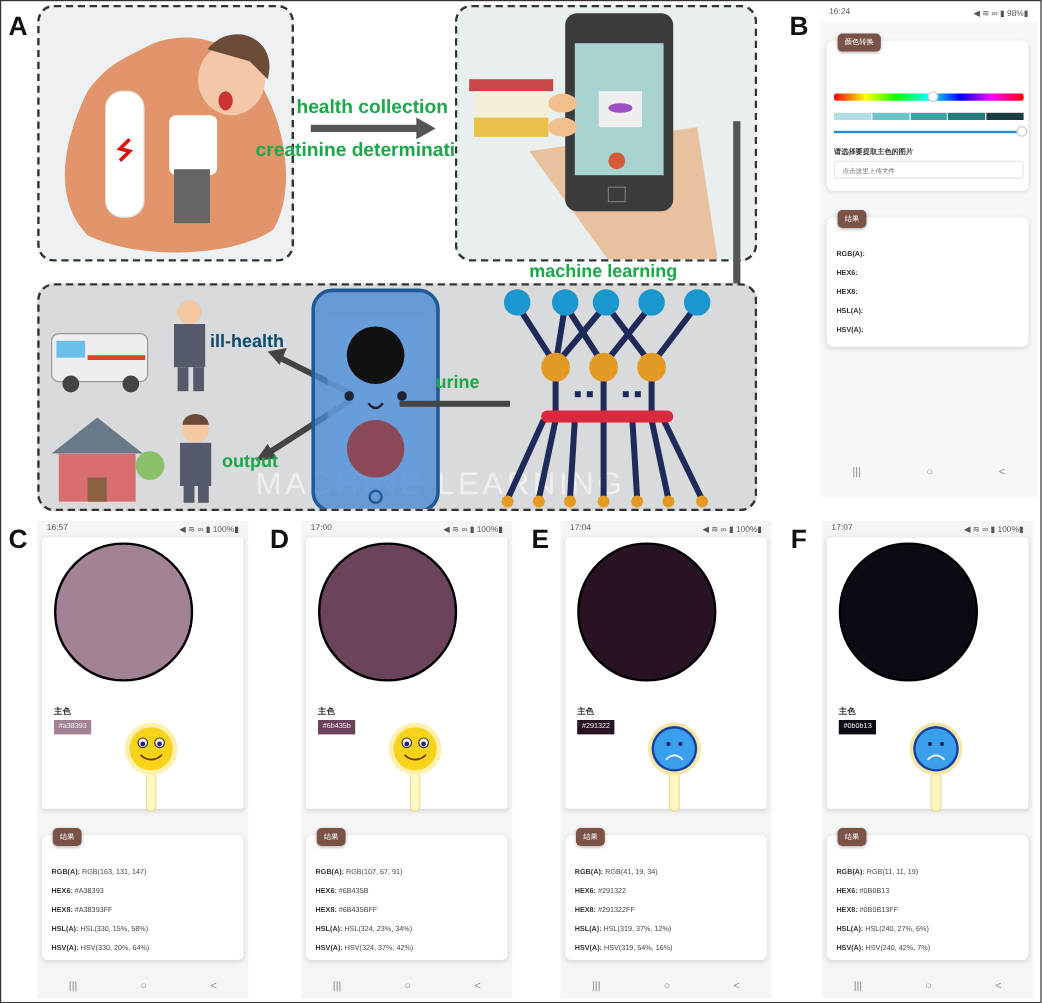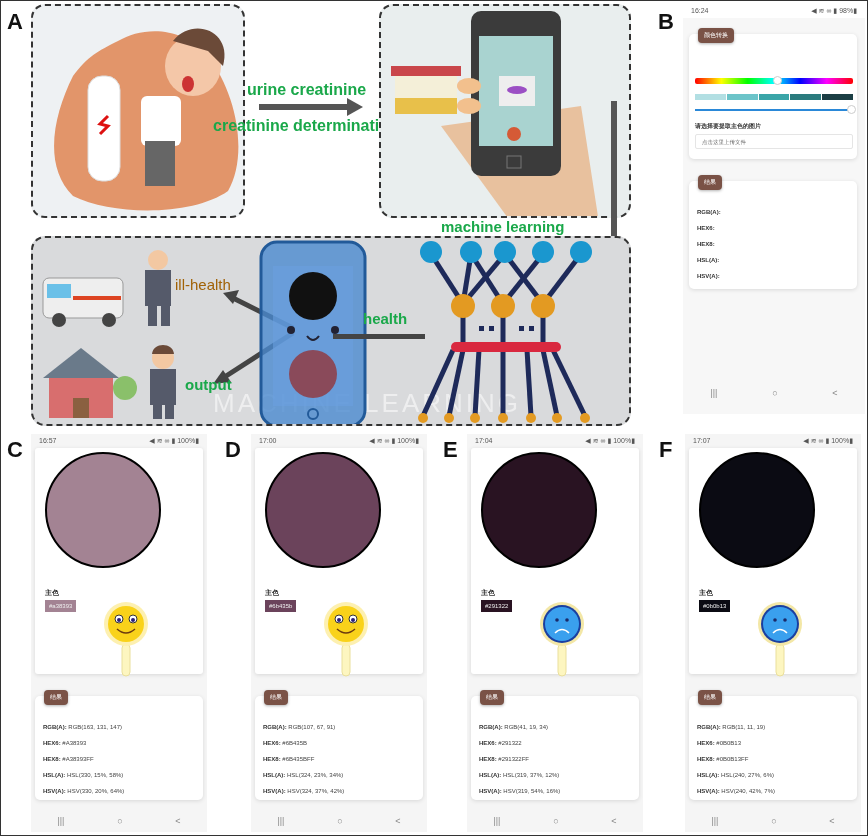--- a/index.html
+++ b/index.html
@@ -1,20 +1,20 @@
 <!DOCTYPE html>
 <html><head>
 <meta charset="utf-8">
 <style>
   * { box-sizing: border-box; margin: 0; padding: 0; }
   body { width: 868px; height: 836px; background: #fff; font-family: "Liberation Sans", sans-serif; position: relative; overflow: hidden; border: 1px solid #333; }
   .panel-letter { position: absolute; font-size: 22px; font-weight: bold; color: #111; font-family: "Liberation Sans", sans-serif; }
   .dash { position: absolute; border: 2px dashed #333; border-radius: 14px; overflow: hidden; }
   .green { color: #1aa84a; font-weight: bold; font-family: "Liberation Sans", sans-serif; position: absolute; white-space: nowrap; }
-  .red { color: #a16207; font-weight: normal; position: absolute; white-space: nowrap; }
+  .red { color: #0c4a6e; font-weight: bold; position: absolute; white-space: nowrap; }
   .arrow-line { position: absolute; background: #555; }
   
   .phone { position: absolute; background: #f7f7f7; }
   .statusbar { position: absolute; left: 0; right: 0; top: 0; height: 14px; font-size: 7px; color: #555; display: flex; justify-content: space-between; padding: 3px 8px 0 8px; }
   .card { position: absolute; background: #fff; border-radius: 5px; box-shadow: 0 1px 4px rgba(0,0,0,0.12); }
   .chip { position: absolute; background: #7a5246; color: #fff; font-size: 6px; padding: 3px 6px; border-radius: 4px; box-shadow: 0 1px 3px rgba(0,0,0,0.3); }
   .res-row { position: absolute; left: 8px; font-size: 6px; color: #444; white-space: nowrap; }
   .res-row b { color: #333; }
   .navbar { position: absolute; left: 0; right: 0; height: 14px; display: flex; justify-content: space-around; align-items: center; color: #888; font-size: 9px; }
   .circle { position: absolute; border-radius: 50%; border: 2px solid #000; }
@@ -32,21 +32,21 @@
     <rect x="55" y="70" width="32" height="105" rx="14" fill="#fff" stroke="#ddd"></rect>
     <path d="M75 110 l-8 8 l8 2 l-8 8" stroke="#d11" stroke-width="3" fill="none"></path>
     <rect x="108" y="90" width="40" height="50" rx="6" fill="#fff"></rect>
     <rect x="112" y="135" width="30" height="45" fill="#666"></rect>
     <ellipse cx="160" cy="60" rx="28" ry="30" fill="#f4c7a8"></ellipse>
     <path d="M140 35 C160 10,200 25,190 60 L175 45Z" fill="#6b4a38"></path>
     <ellipse cx="155" cy="78" rx="6" ry="8" fill="#c33"></ellipse>
   </svg>
 </div>
 
-<div class="green" style="left:246px;top:80px;font-size:16px;">urine creatinine</div>
+<div class="green" style="left:246px;top:80px;font-size:16px;">health collection</div>
 <div class="arrow-line" style="left:258px;top:103px;width:90px;height:6px;"></div>
 <div style="position:absolute;left:346px;top:97px;width:0;height:0;border-left:16px solid #555;border-top:9px solid transparent;border-bottom:9px solid transparent;"></div>
 <div class="green" style="left:212px;top:116px;font-size:16px;">creatinine determination</div>
 
 <div class="dash" style="left:378px;top:3px;width:252px;height:214px;background:#e9eeee;">
   <svg width="250" height="212" viewBox="0 0 250 212">
     <rect x="10" y="60" width="70" height="10" fill="#c9464a"></rect>
     <rect x="14" y="70" width="62" height="30" fill="#f4efd8"></rect>
     <rect x="14" y="92" width="62" height="16" fill="#e8c04a"></rect>
     <path d="M60 120 L140 230 L220 230 L200 100Z" fill="#e8c19e"></path>
@@ -155,21 +155,21 @@
     <g fill="#1e2a5a">
         <rect x="446" y="88" width="5" height="5"></rect>
         <rect x="456" y="88" width="5" height="5"></rect>
         <rect x="486" y="88" width="5" height="5"></rect>
         <rect x="496" y="88" width="5" height="5"></rect>
       </g>
     <rect x="418" y="104" width="110" height="10" rx="5" fill="#d9283f"></rect>
   </svg>
   <div class="red" style="left:142px;top:38px;font-size:15px;">ill-health</div>
   <div class="green" style="left:152px;top:138px;font-size:15px;">output</div>
-  <div class="green" style="left:330px;top:72px;font-size:15px;">health</div>
+  <div class="green" style="left:330px;top:72px;font-size:15px;">urine</div>
 </div>
 <div class="green" style="left:440px;top:217px;font-size:15px;">machine learning</div>
 
 <div class="panel-letter" style="left:657px;top:8px;">B</div>
 <div class="phone" style="left:682px;top:3px;width:182px;height:410px;">
   <div class="statusbar" style="background:#fff;">
     <span>16:24</span>
     <span>◀ ≋ ∞ ▮ 98%▮</span>
   </div>
   <div class="card" style="left:6px;top:30px;width:168px;height:125px;">

